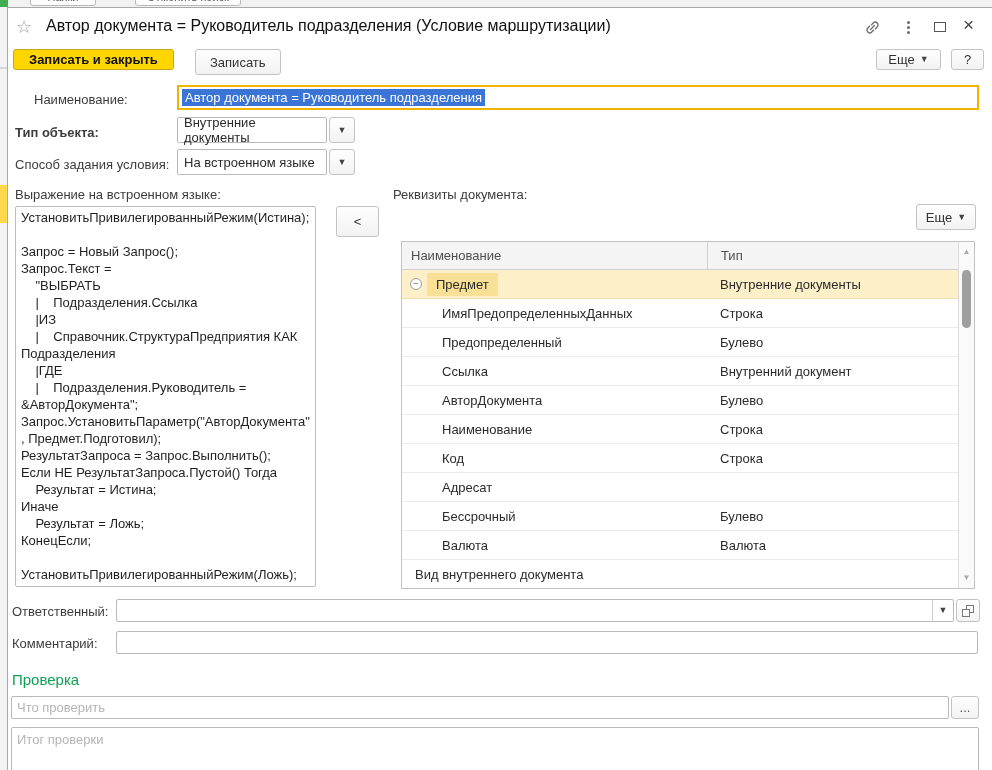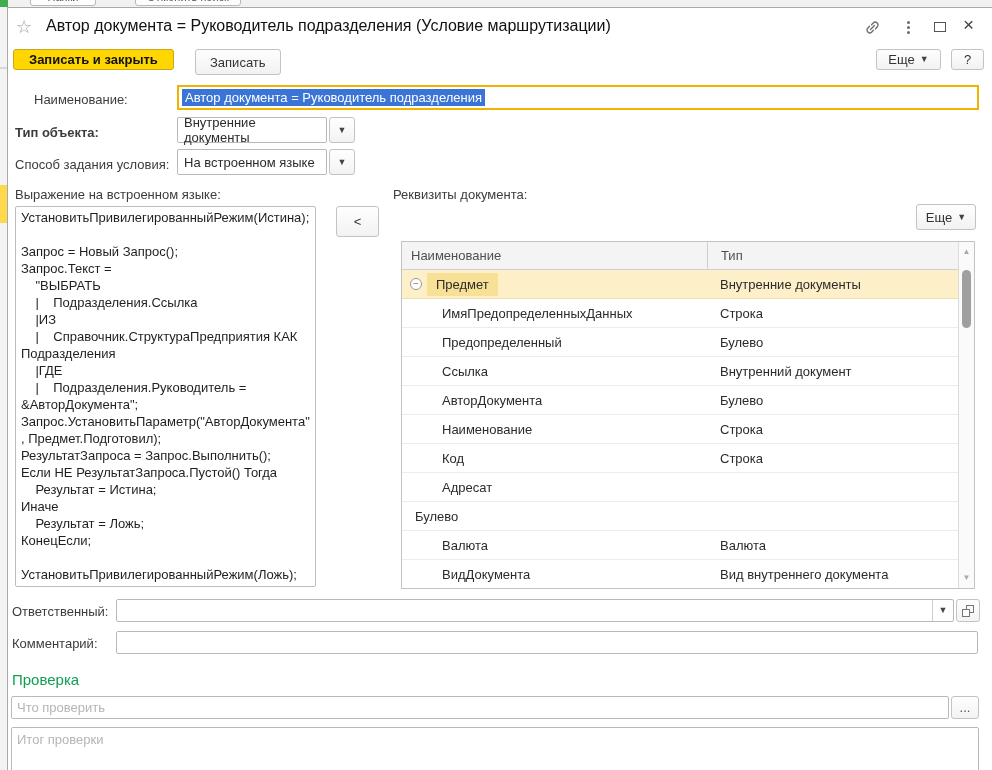--- a/index.html
+++ b/index.html
@@ -234,32 +234,32 @@
               <span>Код</span>
             </div>
             <div class="tcell cell-type">Строка</div>
           </div>
           <div class="trow">
             <div class="tcell cell-name lvl1">
               <span>Адресат</span>
             </div>
           </div>
           <div class="trow">
+            <div class="tcell cell-name lvl1">
+              <span>Бессрочный</span>
+            </div>
             <div class="tcell cell-type">Булево</div>
           </div>
           <div class="trow">
             <div class="tcell cell-name lvl1">
               <span>Валюта</span>
             </div>
             <div class="tcell cell-type">Валюта</div>
           </div>
           <div class="trow">
-            <div class="tcell cell-name lvl1">
-              <span>ВидДокумента</span>
-            </div>
             <div class="tcell cell-type">Вид внутреннего документа</div>
           </div>
         </div>
       <div class="sbar">
         <div class="sarrow" style="top:5px;">▲</div>
         <div class="sthumb"></div>
         <div class="sarrow" style="bottom:5px;">▼</div>
       </div>
     </div>
 

